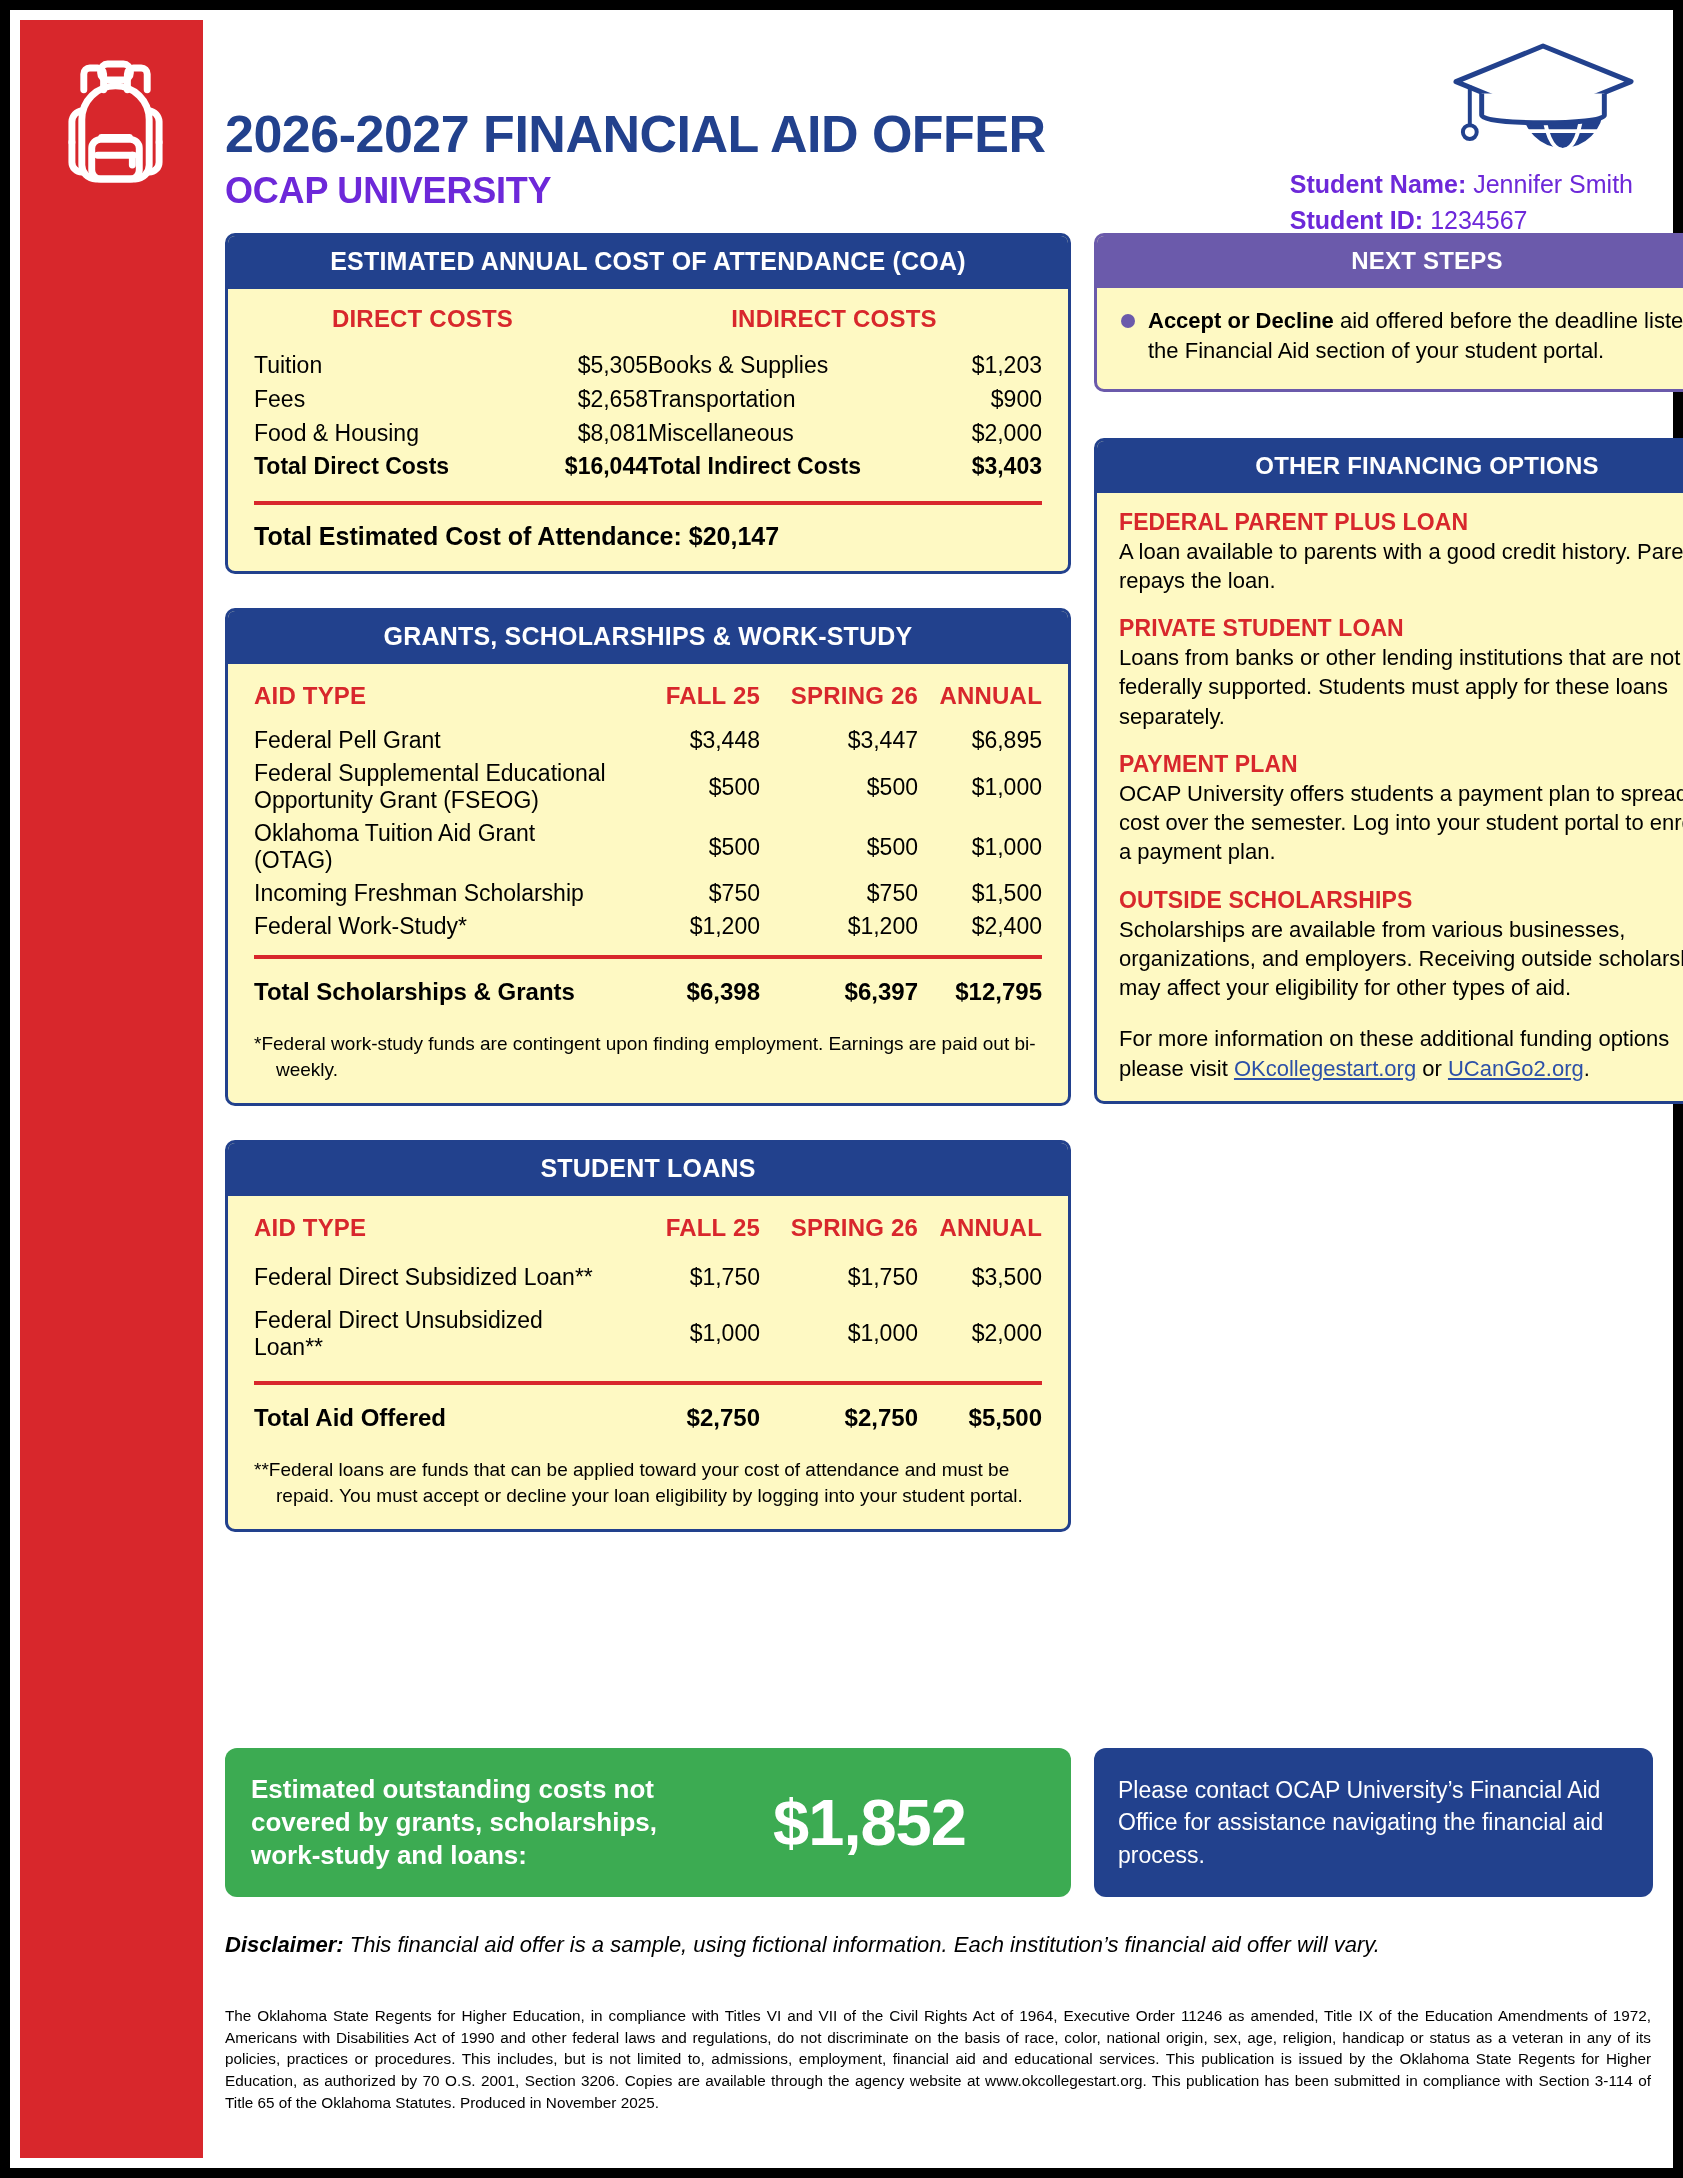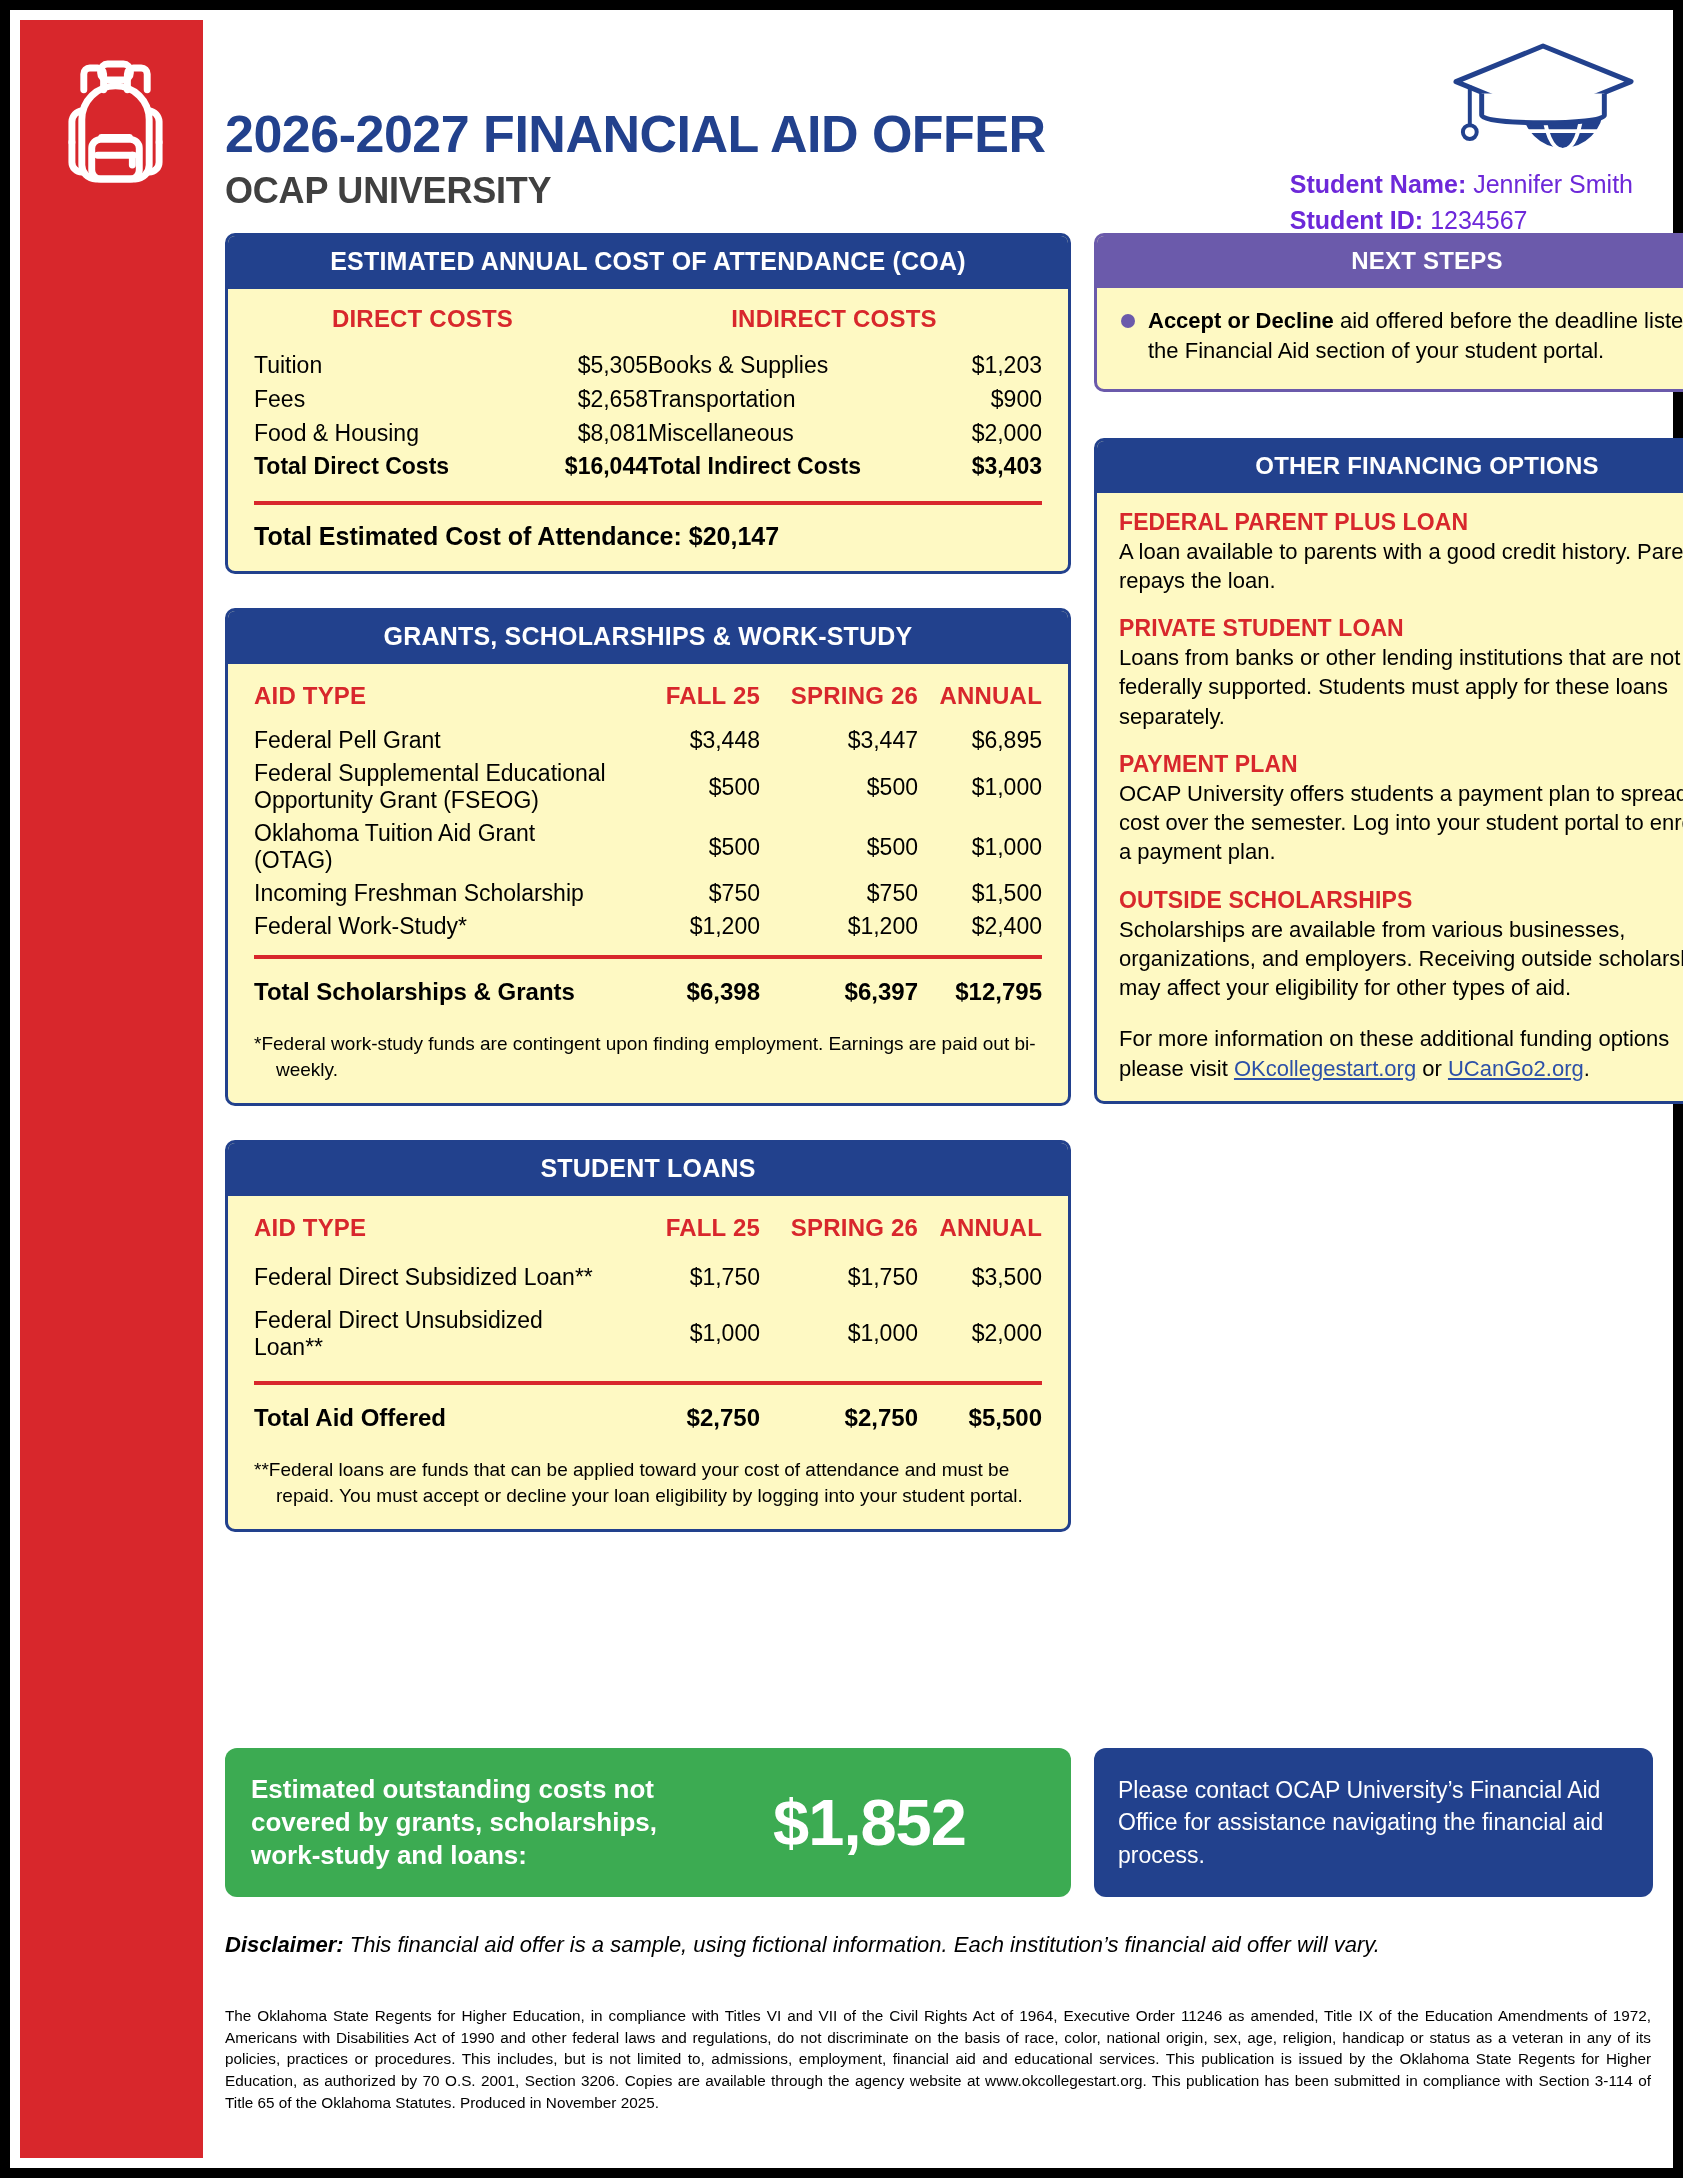--- a/index.html
+++ b/index.html
@@ -35,21 +35,21 @@
   
   .header { position: relative; height: 213px; }
   .title-main {
     position: absolute; left: 22px; top: 84px;
     font-size: 52px; font-weight: bold;
     color: #22418d; letter-spacing: -0.5px;
     white-space: nowrap;
   }
   .title-sub {
     position: absolute; left: 22px; top: 150px;
-    font-size: 36px; font-weight: bold; color: #404040;
+    font-size: 36px; font-weight: bold; color: #6d28d9;
     letter-spacing: -0.2px;
   }
   .stu-block {
     position: absolute; right: 30px; top: 147px;
     text-align: left; font-size: 25px; color: #6d28d9;
     line-height: 1.42;
   }
   .stu-block b { font-weight: bold; }
   .cap-logo { position: absolute; right: 28px; top: 16px; width: 183px; height: 119px; }
 

